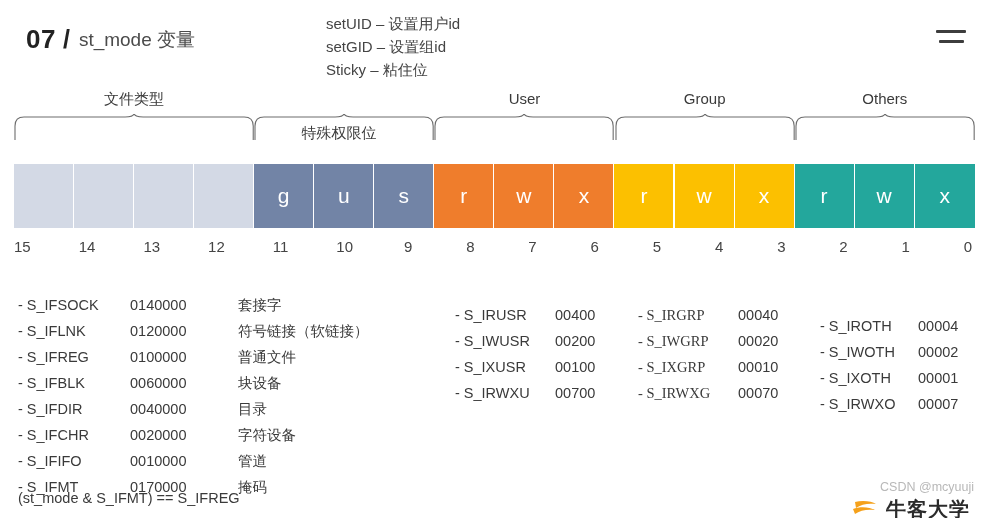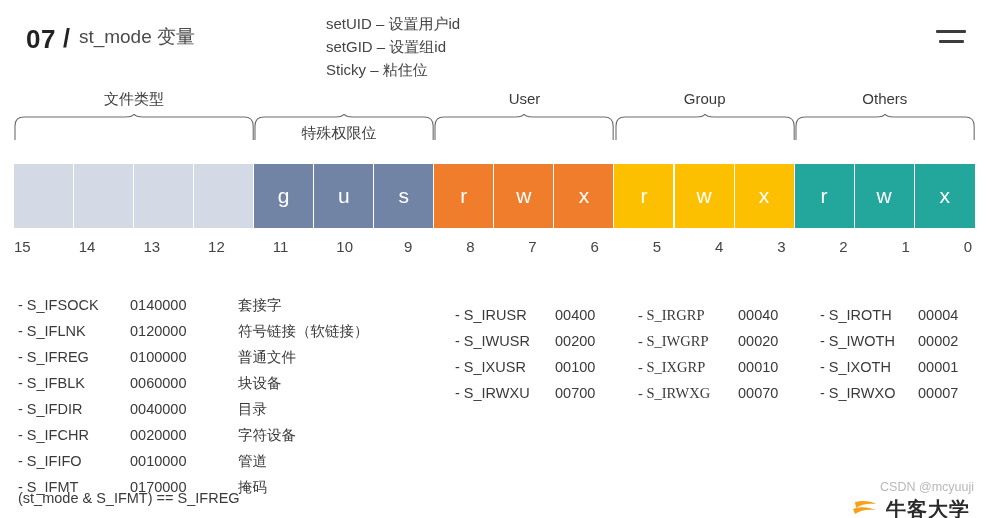--- a/index.html
+++ b/index.html
@@ -19,21 +19,21 @@
   
   #header {
     position: absolute;
     left: 0; top: 0;
     width: 988px; height: 86px;
   }
   #title-block {
     position: absolute;
     left: 26px; top: 24px;
     display: flex;
-    align-items: flex-start;
+    align-items: center;
     white-space: nowrap;
   }
   #title-number {
     font-size: 26px;
     font-weight: 700;
     color: #222222;
     letter-spacing: 0.5px;
   }
   #title-slash {
     font-size: 25px;
@@ -152,21 +152,21 @@
 
   #table-user  { left: 455px; top: 302px; }
   #table-user .cname  { width: 100px; }
   #table-user .cval   { width: 60px; }
 
   #table-group { left: 638px; top: 302px; }
   #table-group .cname { width: 100px; font-family: Liberation Serif, serif; }
   #table-group .cval  { width: 60px; }
 
   #table-others { left: 820px; top: 302px; }
-  #table-others .cname { width: 98px; }
+  #table-others .cname { width: 98px; margin-top: 11px; }
   #table-others .cval  { width: 60px; }
 
   #mask-expr {
     position: absolute;
     left: 18px; top: 490px;
     font-size: 14.5px;
     color: #3a3a3a;
     white-space: nowrap;
   }
 

